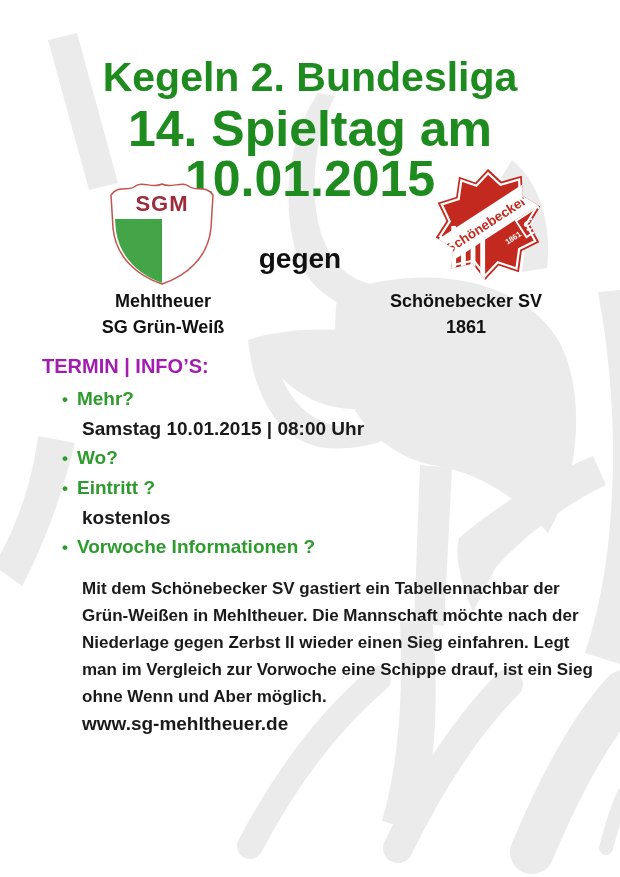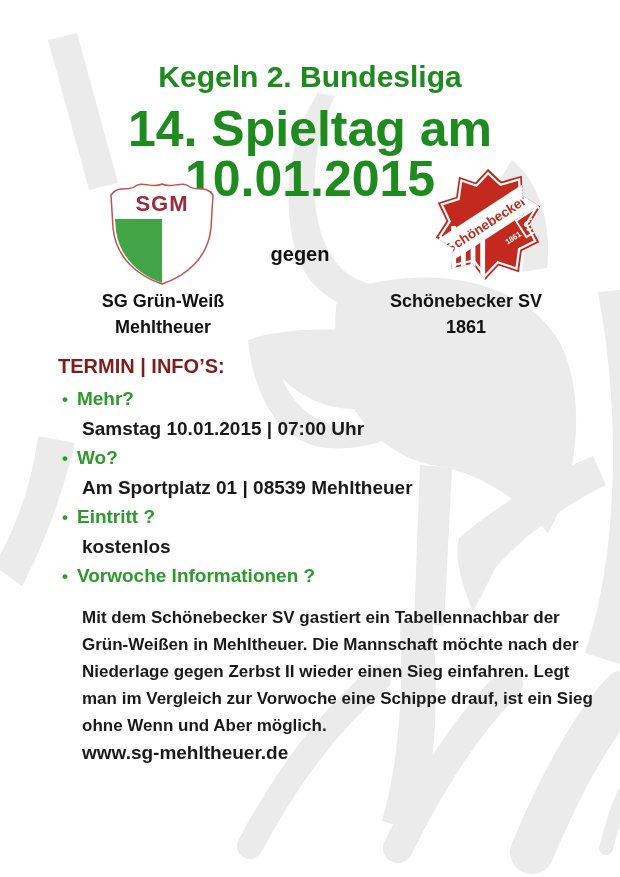--- a/index.html
+++ b/index.html
@@ -4,34 +4,34 @@
 <style>
   html,body{margin:0;padding:0;background:#fff;}
   .page{
     position:relative;width:620px;height:877px;background:#ffffff;overflow:hidden;
     font-family:"Liberation Sans",sans-serif;font-weight:bold;color:#1a1a1a;
   }
   .watermark{position:absolute;left:0;top:0;z-index:0;}
   .content{position:absolute;left:0;top:0;width:620px;height:877px;z-index:1;}
 
   .title{position:absolute;top:50px;left:0;width:620px;text-align:center;color:#1e8b1e;}
-  .title .l1{font-size:30px;line-height:54px;}
+  .title .l1{font-size:41px;line-height:54px;}
   .title .l2{font-size:50px;line-height:50px;}
 
   .logo-home{position:absolute;left:103px;top:178px;}
   .logo-away{position:absolute;left:430px;top:166px;}
 
-  .vs{position:absolute;left:248px;top:243px;width:104px;text-align:center;font-size:20px;color:#111;}
+  .vs{position:absolute;left:248px;top:243px;width:104px;text-align:center;font-size:28px;color:#111;}
 
   .team-name{position:absolute;text-align:center;font-size:18px;line-height:26px;color:#111;}
   .team-home{left:36px;top:288px;width:254px;}
   .team-away{left:350px;top:288px;width:232px;}
 
   .info{position:absolute;left:42px;top:355px;width:566px;}
-  .info-heading{font-size:20px;margin:0 0 10px 16px;color:#7f1d1d;}
+  .info-heading{font-size:20px;margin:0 0 10px 0;color:#a21caf;}
   ul.info-list{list-style:none;margin:0;padding:0 0 0 20px;}
   li.q{color:#2e9b2e;font-size:19px;line-height:22px;margin:0 0 7px 0;}
   li.q .bullet{margin-right:9px;font-size:17px;}
   li.a{color:#1a1a1a;font-size:19px;line-height:22px;margin:0 0 7px 20px;}
   li.p{color:#1a1a1a;font-size:17px;line-height:27px;margin:16px 0 3px 20px;width:522px;}
 </style>
 </head>
 <body>
 
 <div class="page">
@@ -92,35 +92,34 @@
           <text x="99" y="89" text-anchor="middle" font-family="Liberation Sans, sans-serif" font-size="14" font-weight="bold" fill="#ffffff">SV</text>
           <text x="74" y="89" text-anchor="middle" font-family="Liberation Sans, sans-serif" font-size="8" font-weight="bold" fill="#ffffff">1861</text>
         </g>
       </g>
       <path d="M60,3 L74,16 L95,10 L96,31 L114,42 L103,60 L113,79 L95,88 L92,110 L71,103 L57,118 L44,101 L22,106 L24,85 L6,74 L17,57 L8,38 L27,32 L30,11 L47,17 Z" fill="none" stroke="#ffffff" stroke-width="2.5" transform="translate(60,60) scale(0.92) translate(-60,-60)"></path>
     </svg>
 
     <div class="vs">gegen</div>
 
     <div class="team-name team-home">
+      <div>Mehltheuer</div>
       <div>SG Grün-Weiß</div>
-      <div>Mehltheuer</div>
     </div>
     <div class="team-name team-away">
       <div>Schönebecker SV</div>
       <div>1861</div>
     </div>
 
     <div class="info">
       <div class="info-heading">TERMIN | INFO’S:</div>
       <ul class="info-list">
         <li class="q"><span class="bullet">•</span><span>Mehr?</span></li>
-        <li class="a">Samstag 10.01.2015 | 07:00 Uhr</li>
+        <li class="a">Samstag 10.01.2015 | 08:00 Uhr</li>
         <li class="q"><span class="bullet">•</span><span>Wo?</span></li>
-        <li class="a">Am Sportplatz 01 | 08539 Mehltheuer</li>
         <li class="q"><span class="bullet">•</span><span>Eintritt ?</span></li>
         <li class="a">kostenlos</li>
         <li class="q"><span class="bullet">•</span><span>Vorwoche Informationen ?</span></li>
         <li class="p">Mit dem Schönebecker SV gastiert ein Tabellennachbar der Grün-Weißen in Mehltheuer. Die Mannschaft möchte nach der Niederlage gegen Zerbst II wieder einen Sieg einfahren. Legt man im Vergleich zur Vorwoche eine Schippe drauf, ist ein Sieg ohne Wenn und Aber möglich.</li>
         <li class="a">www.sg-mehltheuer.de</li>
       </ul>
     </div>
 
   </div>
 </div>

